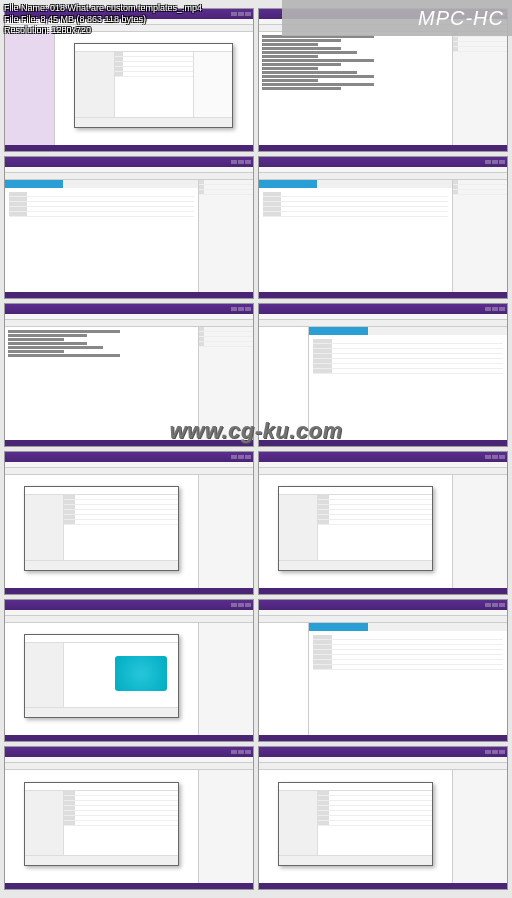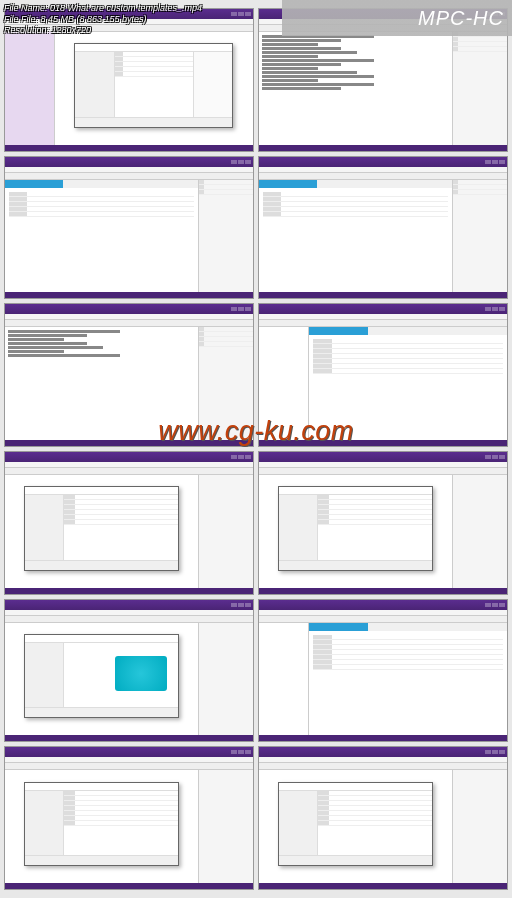--- a/index.html
+++ b/index.html
@@ -34,21 +34,21 @@
 }
 .metadata {
   position: absolute;
   top: 3px; left: 4px;
   z-index: 11;
   color: #fff;
   font-size: 9px;
   line-height: 11px;
   text-shadow: 1px 1px 0 #000, -1px -1px 0 #000, 1px -1px 0 #000, -1px 1px 0 #000;
 }
-.metadata div { white-space: nowrap; font-style: italic; }
+.metadata div { white-space: nowrap; }
 
 
 .grid {
   position: absolute;
   top: 8px; left: 4px; right: 4px; bottom: 4px;
   display: flex;
   flex-direction: column;
 }
 .row { display: flex; gap: 4px; margin-bottom: 4px; flex: 1; }
 .thumb {
@@ -171,24 +171,24 @@
   top: 20%; right: 10%;
   width: 45%; height: 55%;
   background: radial-gradient(circle at center, #26c6da 0%, #00acc1 100%);
   border-radius: 3px;
 }
 
 .watermark {
   position: absolute;
   top: 48%; left: 50%;
   transform: translate(-50%, -50%);
-  font-size: 27px;
-  font-weight: normal;
+  font-size: 22px;
+  font-weight: bold;
   font-style: italic;
-  color: #c2410c;
+  color: #737373;
   text-shadow: 1px 1px 0 #555;
   z-index: 20;
   letter-spacing: 0.5px;
 }
 
 .footer-bar {
   height: 6px;
   background: #4a2475;
 }
 </style>
@@ -199,21 +199,21 @@
   <span class="logo">MPC-HC</span>
 </div>
 
 <div class="metadata">
   <div>
     <span>File Name:</span>
     <span>018 What are custom templates_.mp4</span>
   </div>
   <div>
     <span>File File:</span>
-    <span>8,45 MB (8 863 155 bytes)</span>
+    <span>8,45 MB (8 863 118 bytes)</span>
   </div>
   <div>
     <span>Resolution:</span>
     <span>1280x720</span>
   </div>
 </div>
 
 <div class="watermark">www.cg-ku.com</div>
 
 <div class="grid">

